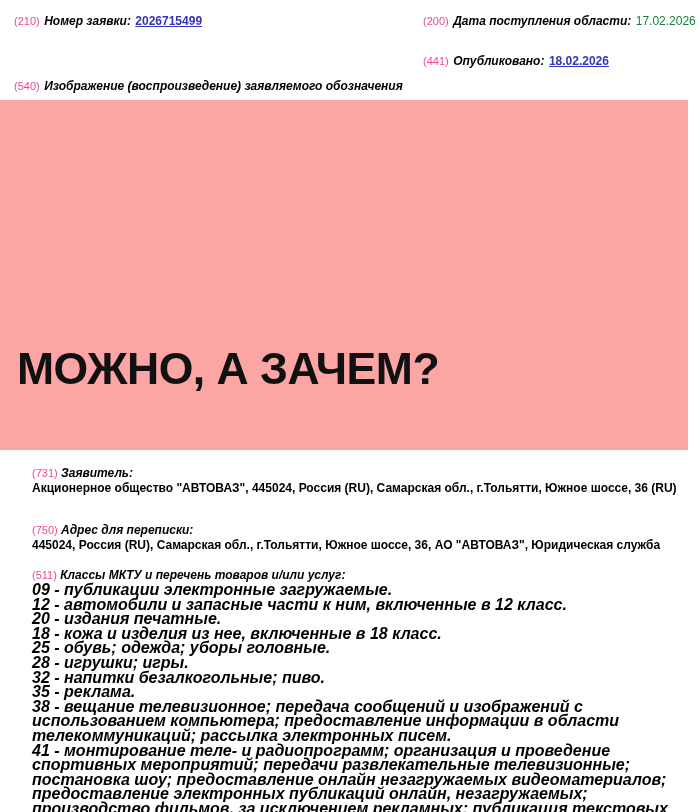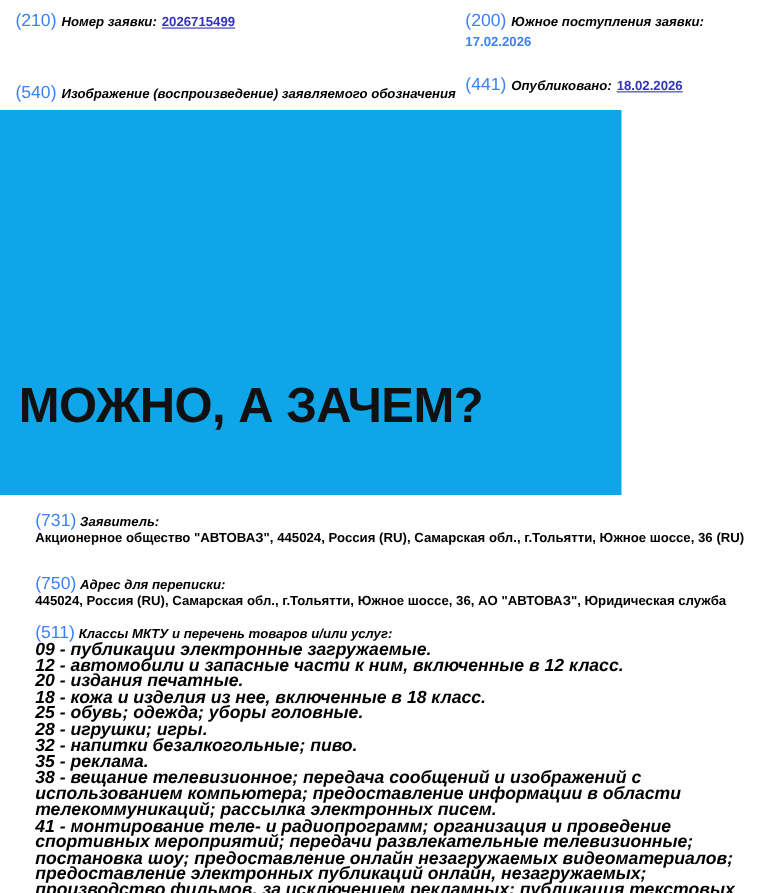--- a/index.html
+++ b/index.html
@@ -15,51 +15,51 @@
   .page{position:relative;width:700px;height:812px;}
 
   
   .hdr{position:absolute;top:0;left:0;width:700px;height:70px;}
   .hdr-left{position:absolute;left:14px;top:11px;}
   .hdr-right{position:absolute;left:423px;top:11px;}
   .hdr-right .row2{margin-top:22px;}
 
   .inid{
     font-style:normal;
-    font-size:16px;
-    color:#3b82f6;
+    font-size:11px;
+    color:#ec4899;
   }
   .lbl{
     font-style:italic;
     font-size:12px;
     color:#000;
     font-weight:700;
   }
   .val{
-    font-weight:bold;
+    font-weight:normal;
     font-size:12px;
-    color:#3b82f6;
+    color:#15803d;
   }
   .link{
     font-weight:bold;
     font-size:12px;
     color:#3333bb;
     text-decoration:underline;
     cursor:pointer;
   }
 
   
   .cap540{position:absolute;left:14px;top:76px;}
 
   
   .mark-area{
     position:absolute;
     left:0;top:100px;
-    width:565px;height:350px;
-    background:#0ea5e9;
+    width:688px;height:350px;
+    background:#fca5a5;
   }
   .mark-text{
     position:absolute;
     left:17px;
     top:246px;
     font-family:"Liberation Sans","DejaVu Sans",sans-serif;
     font-weight:bold;
     font-size:45px;
     letter-spacing:-0.5px;
     line-height:1;
@@ -100,21 +100,21 @@
 
     <div class="hdr-left">
       <span class="inid">(210)</span>
       <span class="lbl">Номер заявки:</span>
       <span class="link">2026715499</span>
     </div>
 
     <div class="hdr-right">
       <div class="row1">
         <span class="inid">(200)</span>
-        <span class="lbl">Южное поступления заявки:</span>
+        <span class="lbl">Дата поступления области:</span>
         <span class="val">17.02.2026</span>
       </div>
       <div class="row2">
         <span class="inid">(441)</span>
         <span class="lbl">Опубликовано:</span>
         <span class="link">18.02.2026</span>
       </div>
     </div>
   </div>
 

